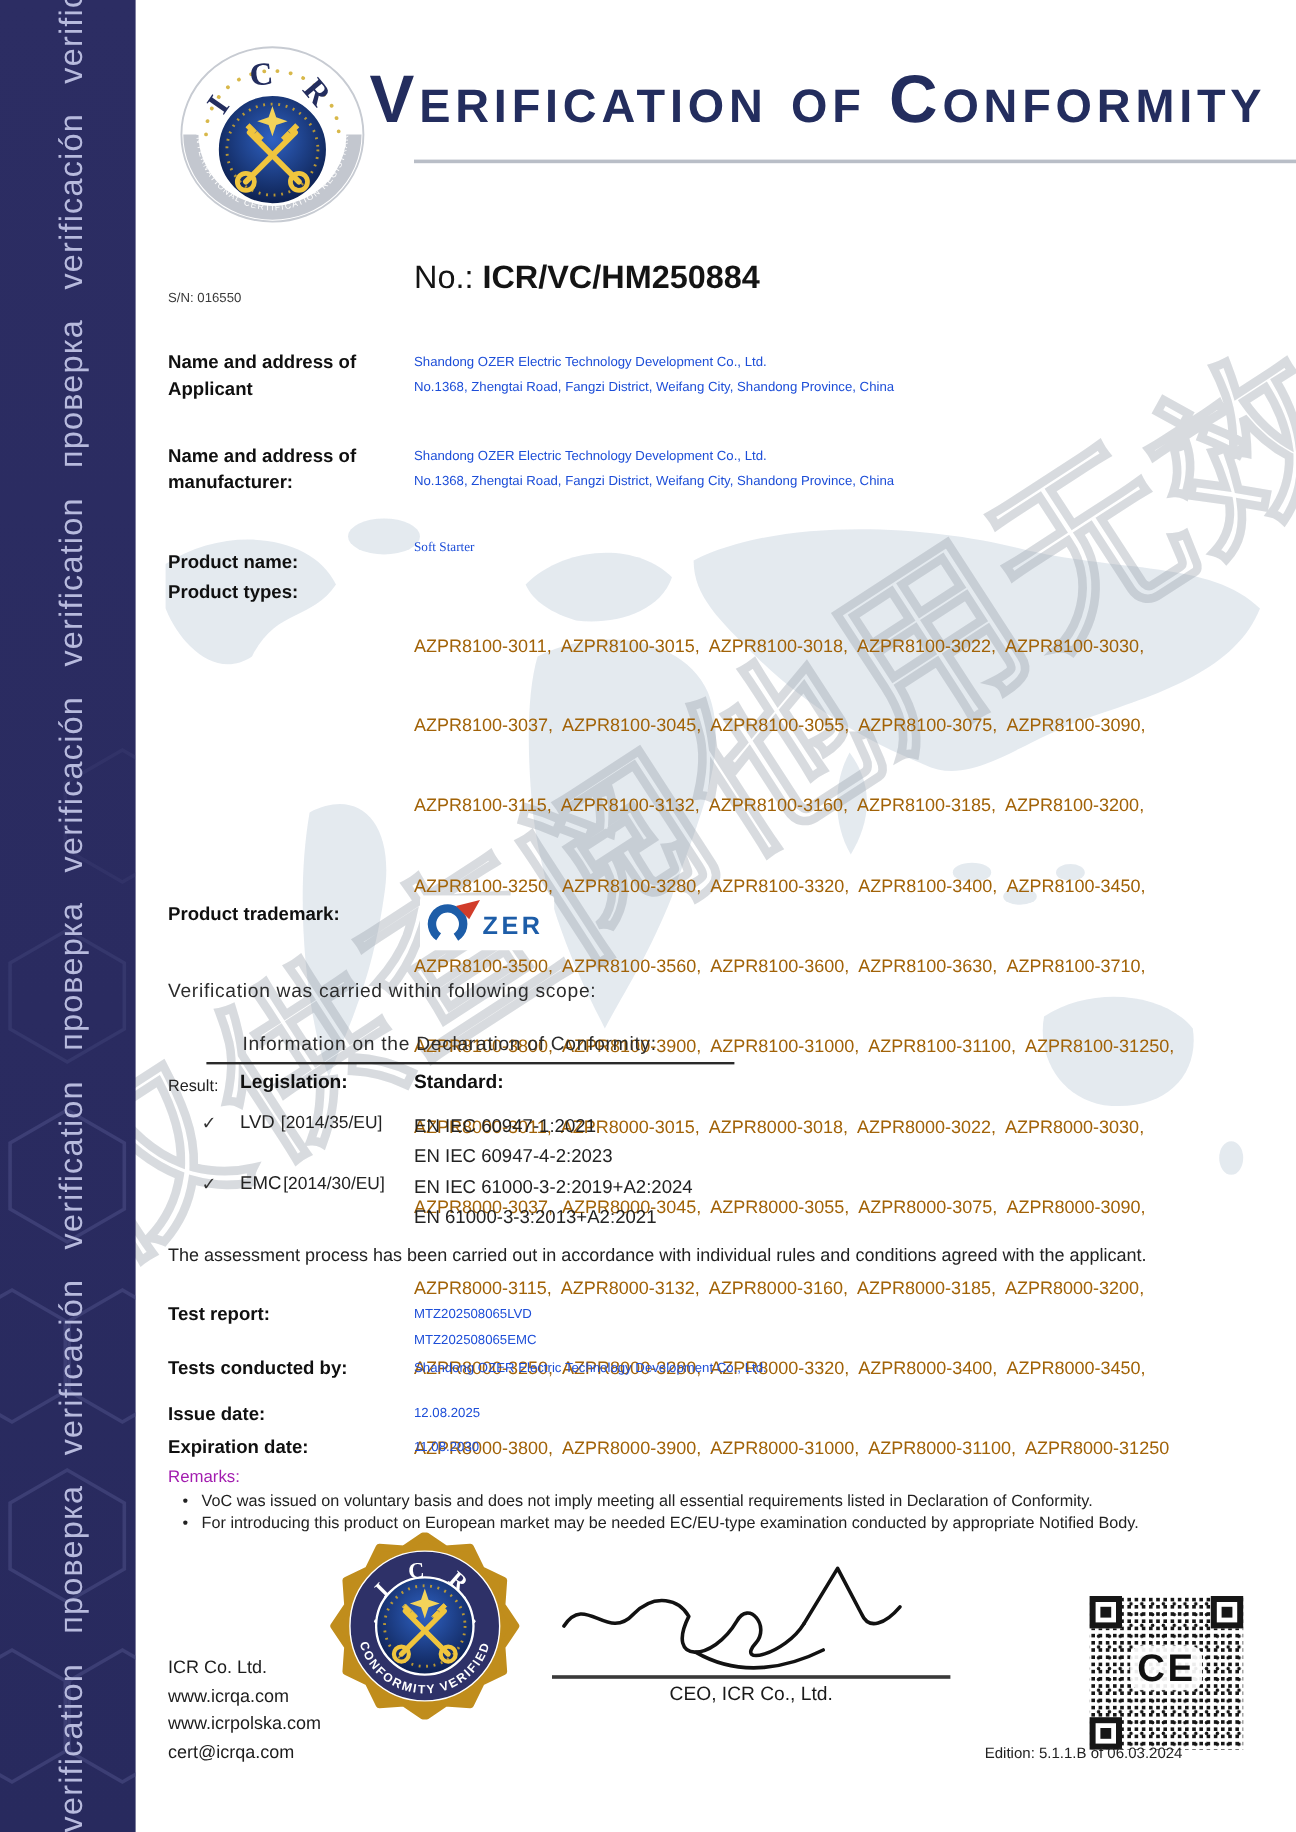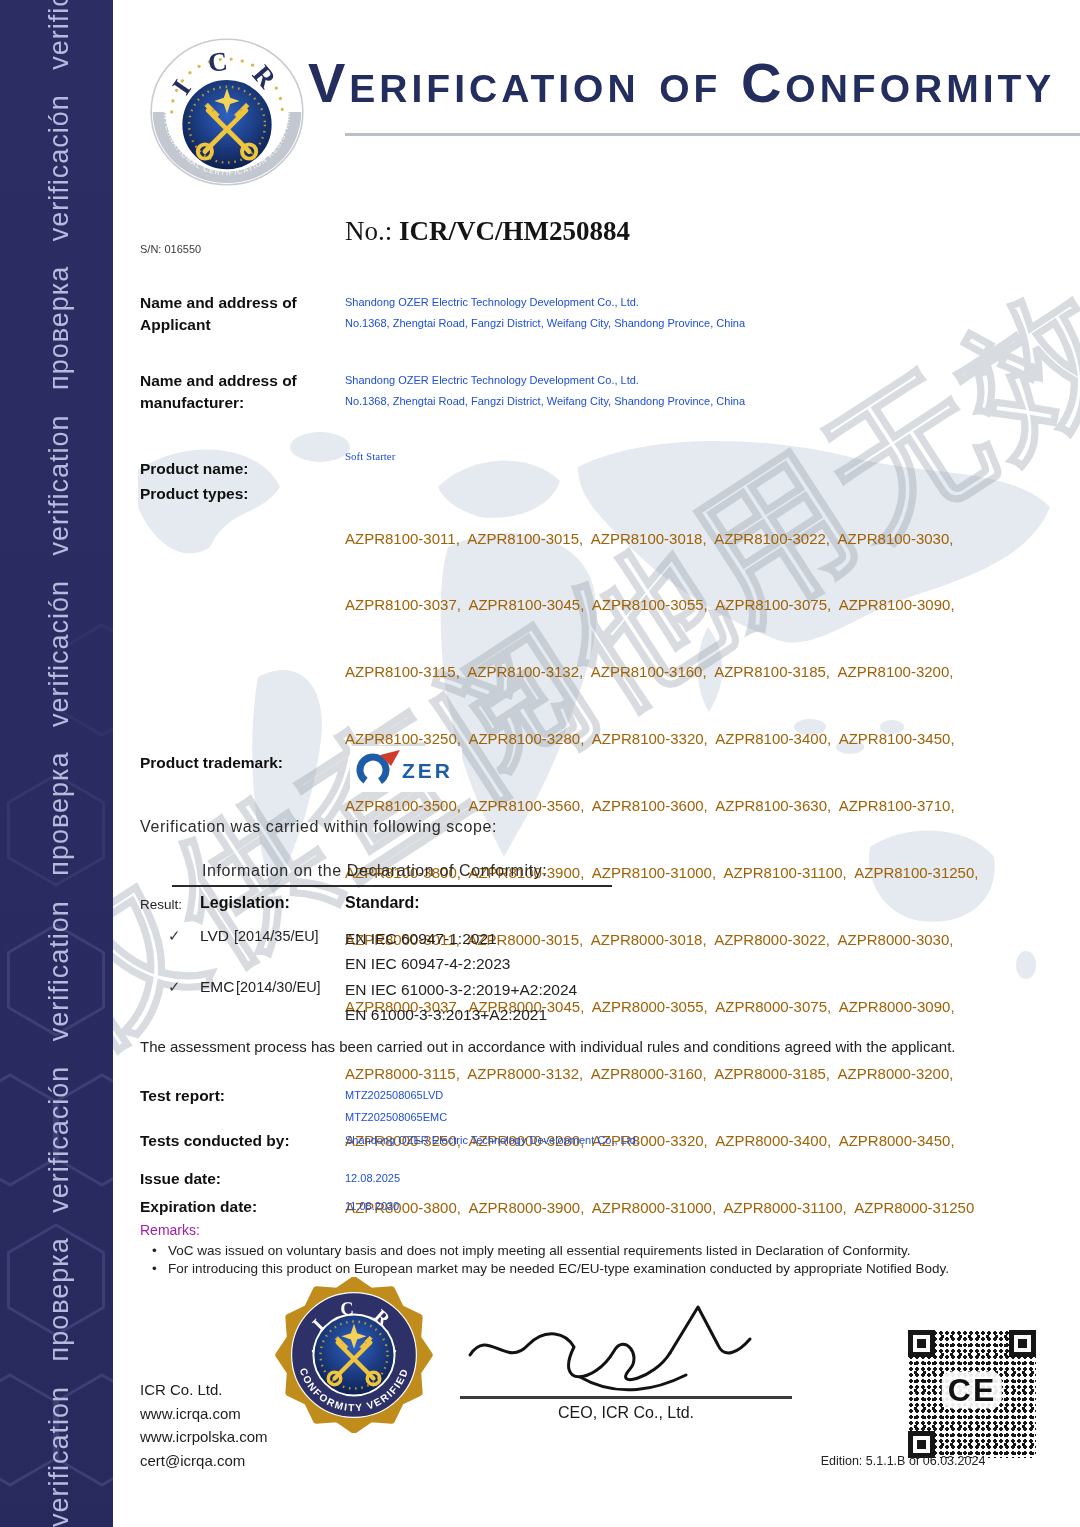--- a/index.html
+++ b/index.html
@@ -36,21 +36,21 @@
   }
 
   
   .voc-title {
     position:absolute; left:308px; top:50px;
     font-variant:small-caps; font-weight:600; font-size:56px; letter-spacing:4px;
     color:#232d5e; white-space:nowrap;
   }
   .title-rule { position:absolute; left:345px; top:133px; width:735px; height:3px; background:#b9bec7; }
   .sn { position:absolute; left:140px; top:211px; font-size:11px; color:#3a3a3a;margin-top:32px; }
-  .cert-no { position:absolute; left:345px; top:216px; font-size:27px; color:#141414;font-family:Liberation Serif, serif; }
+  .cert-no { position:absolute; left:345px; top:216px; font-size:27px; color:#141414; }
   .cert-no b { font-weight:bold; }
 
   
   .label {
     position:absolute; left:140px; width:200px;
     font-weight:bold; font-size:15.5px; line-height:21.5px; color:#101010;
     white-space:pre-line;
   }
   .value {
     position:absolute; left:345px; width:700px;

